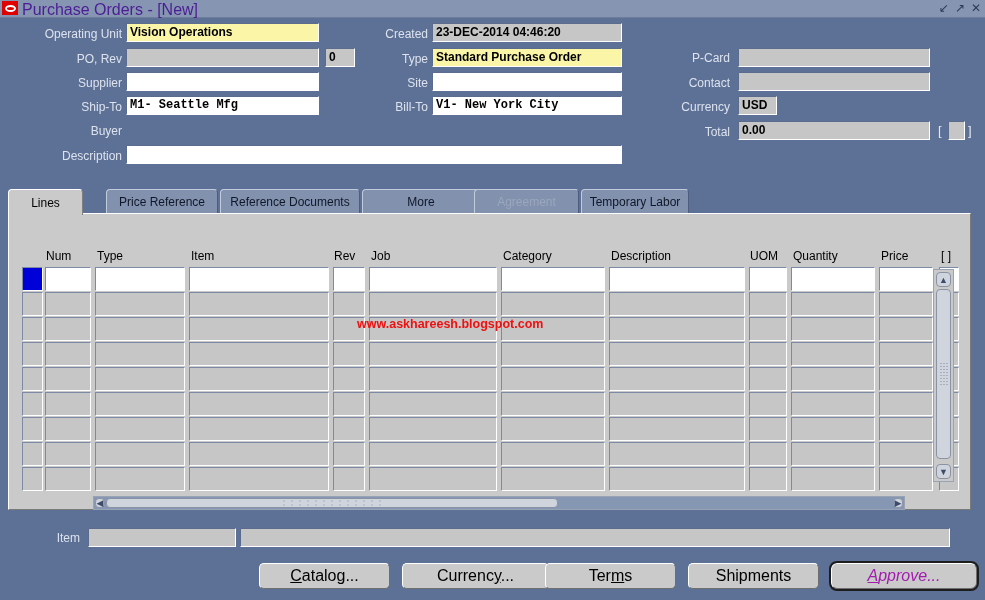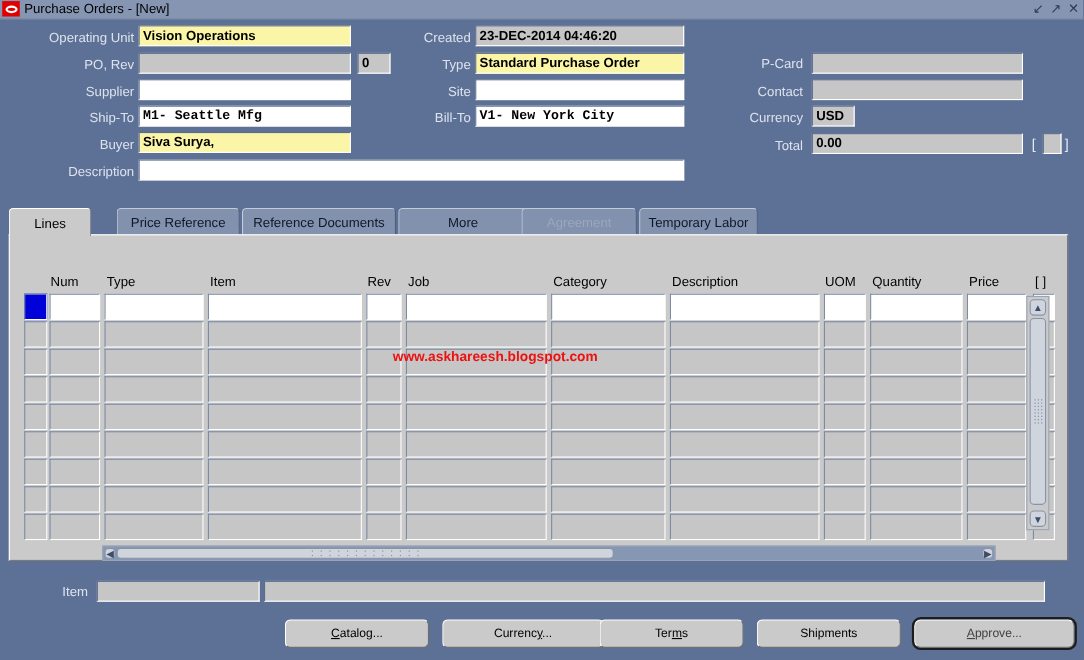--- a/index.html
+++ b/index.html
@@ -21,21 +21,21 @@
   .title-icon{
     position:absolute;left:2px;top:1px;width:16px;height:14px;
     background:#e00000;display:flex;align-items:center;justify-content:center;
   }
   .title-icon .oval{
     width:11px;height:7px;border:2px solid #ffffff;border-radius:50%;
     box-sizing:border-box;
   }
   .title-text{
     position:absolute;left:22px;top:1px;
-    font-size:12px;color:#000000;white-space:nowrap;
+    font-size:16px;color:#4c1d95;white-space:nowrap;
   }
   .win-btns{position:absolute;right:4px;top:1px;display:flex;gap:6px;align-items:center;}
   .win-btn{color:#2c3b58;font-size:12px;line-height:14px;cursor:default;}
 
   
   .hdr{position:absolute;left:0;top:17px;width:985px;height:172px;}
   .lbl{
     position:absolute;color:#dde3ee;font-size:12px;text-align:right;
     line-height:14px;white-space:nowrap;
   }
@@ -132,24 +132,24 @@
     border:1px solid #9aa3b4;
   }
 
   
   .btn{
     position:absolute;box-sizing:border-box;height:26px;
     background:#cacaca;border-radius:5px;
     border-top:1px solid #ffffff;border-left:1px solid #ffffff;
     border-right:1px solid #6e6e6e;border-bottom:1px solid #6e6e6e;
     display:flex;align-items:center;justify-content:center;
-    font-size:11px;color:#000000;cursor:default;white-space:nowrap;
+    font-size:16px;color:#000000;cursor:default;white-space:nowrap;
   }
   .btn.focus{outline:2px solid #1d1d1d;outline-offset:0px;border-radius:6px;}
-  .btn.disabled{color:#404040;}
+  .btn.disabled{color:#a21caf;font-style:italic;}
   .btn u{text-decoration:underline;}
 </style>
 </head>
 <body>
 
 <div id="app">
 
   <div class="titlebar">
     <div class="title-icon">
       <div class="oval"></div>
@@ -169,21 +169,20 @@
     <div class="lbl" style="left:10px;top:59px;width:112px;">Supplier</div>
     <div class="lbl" style="left:10px;top:83px;width:112px;">Ship-To</div>
     <div class="lbl" style="left:10px;top:107px;width:112px;">Buyer</div>
     <div class="lbl" style="left:10px;top:132px;width:112px;">Description</div>
 
     <div class="fld yellow" style="left:126px;top:6px;width:193px;">Vision Operations</div>
     <div class="fld grey" style="left:126px;top:31px;width:193px;"></div>
     <div class="fld grey" style="left:325px;top:31px;width:30px;">0</div>
     <div class="fld white" style="left:126px;top:55px;width:193px;"></div>
     <div class="fld white" style="left:126px;top:79px;width:193px;">M1- Seattle Mfg</div>
-    <div class="fld yellow" style="left:126px;top:103px;width:193px;">Siva Surya,</div>
     <div class="fld white" style="left:126px;top:128px;width:496px;"></div>
 
     <div class="lbl" style="left:310px;top:10px;width:118px;">Created</div>
     <div class="lbl" style="left:310px;top:35px;width:118px;">Type</div>
     <div class="lbl" style="left:310px;top:59px;width:118px;">Site</div>
     <div class="lbl" style="left:310px;top:83px;width:118px;">Bill-To</div>
 
     <div class="fld grey" style="left:432px;top:6px;width:190px;">23-DEC-2014 04:46:20</div>
     <div class="fld yellow" style="left:432px;top:31px;width:190px;">Standard Purchase Order</div>
     <div class="fld white" style="left:432px;top:55px;width:190px;"></div>

